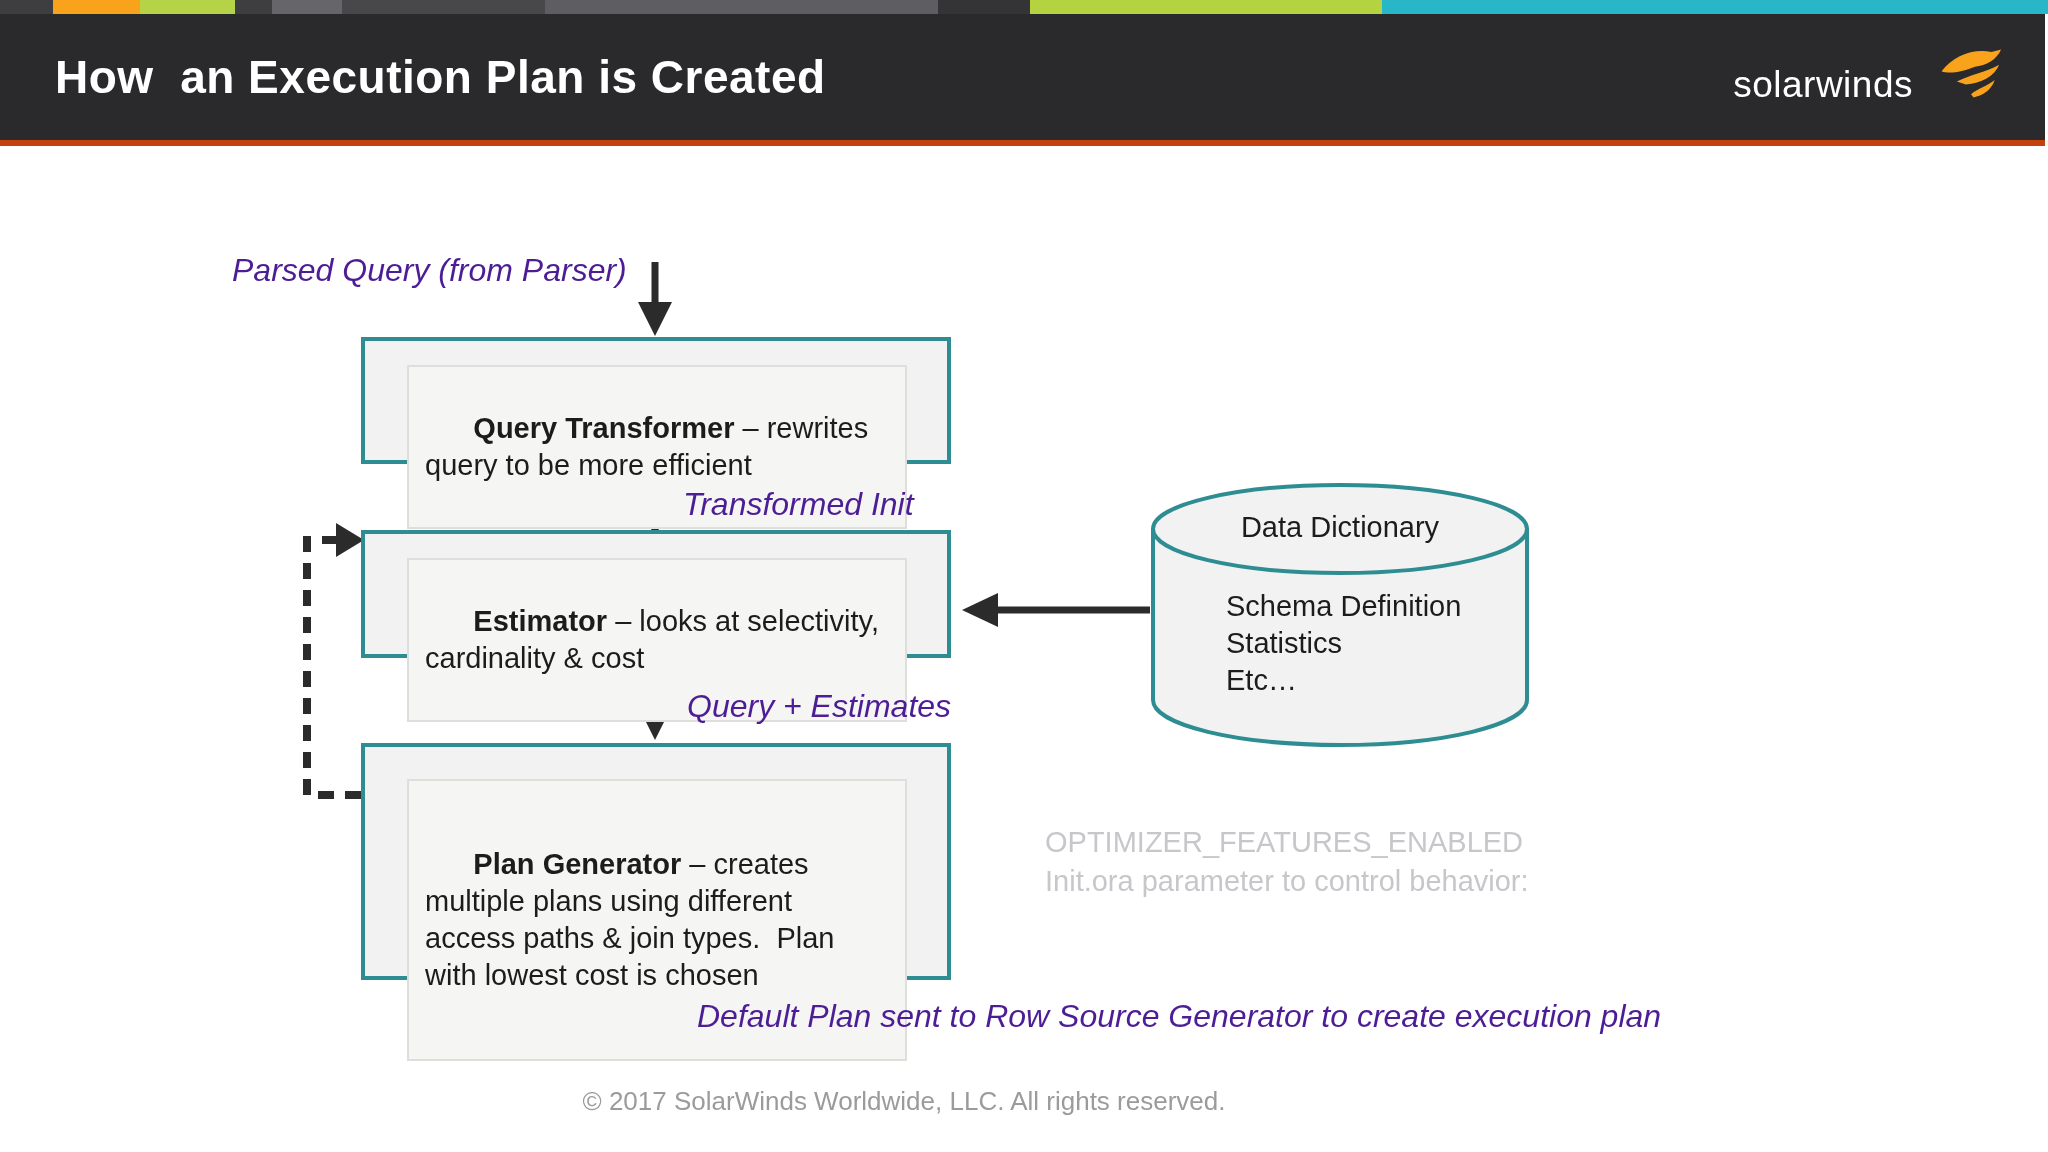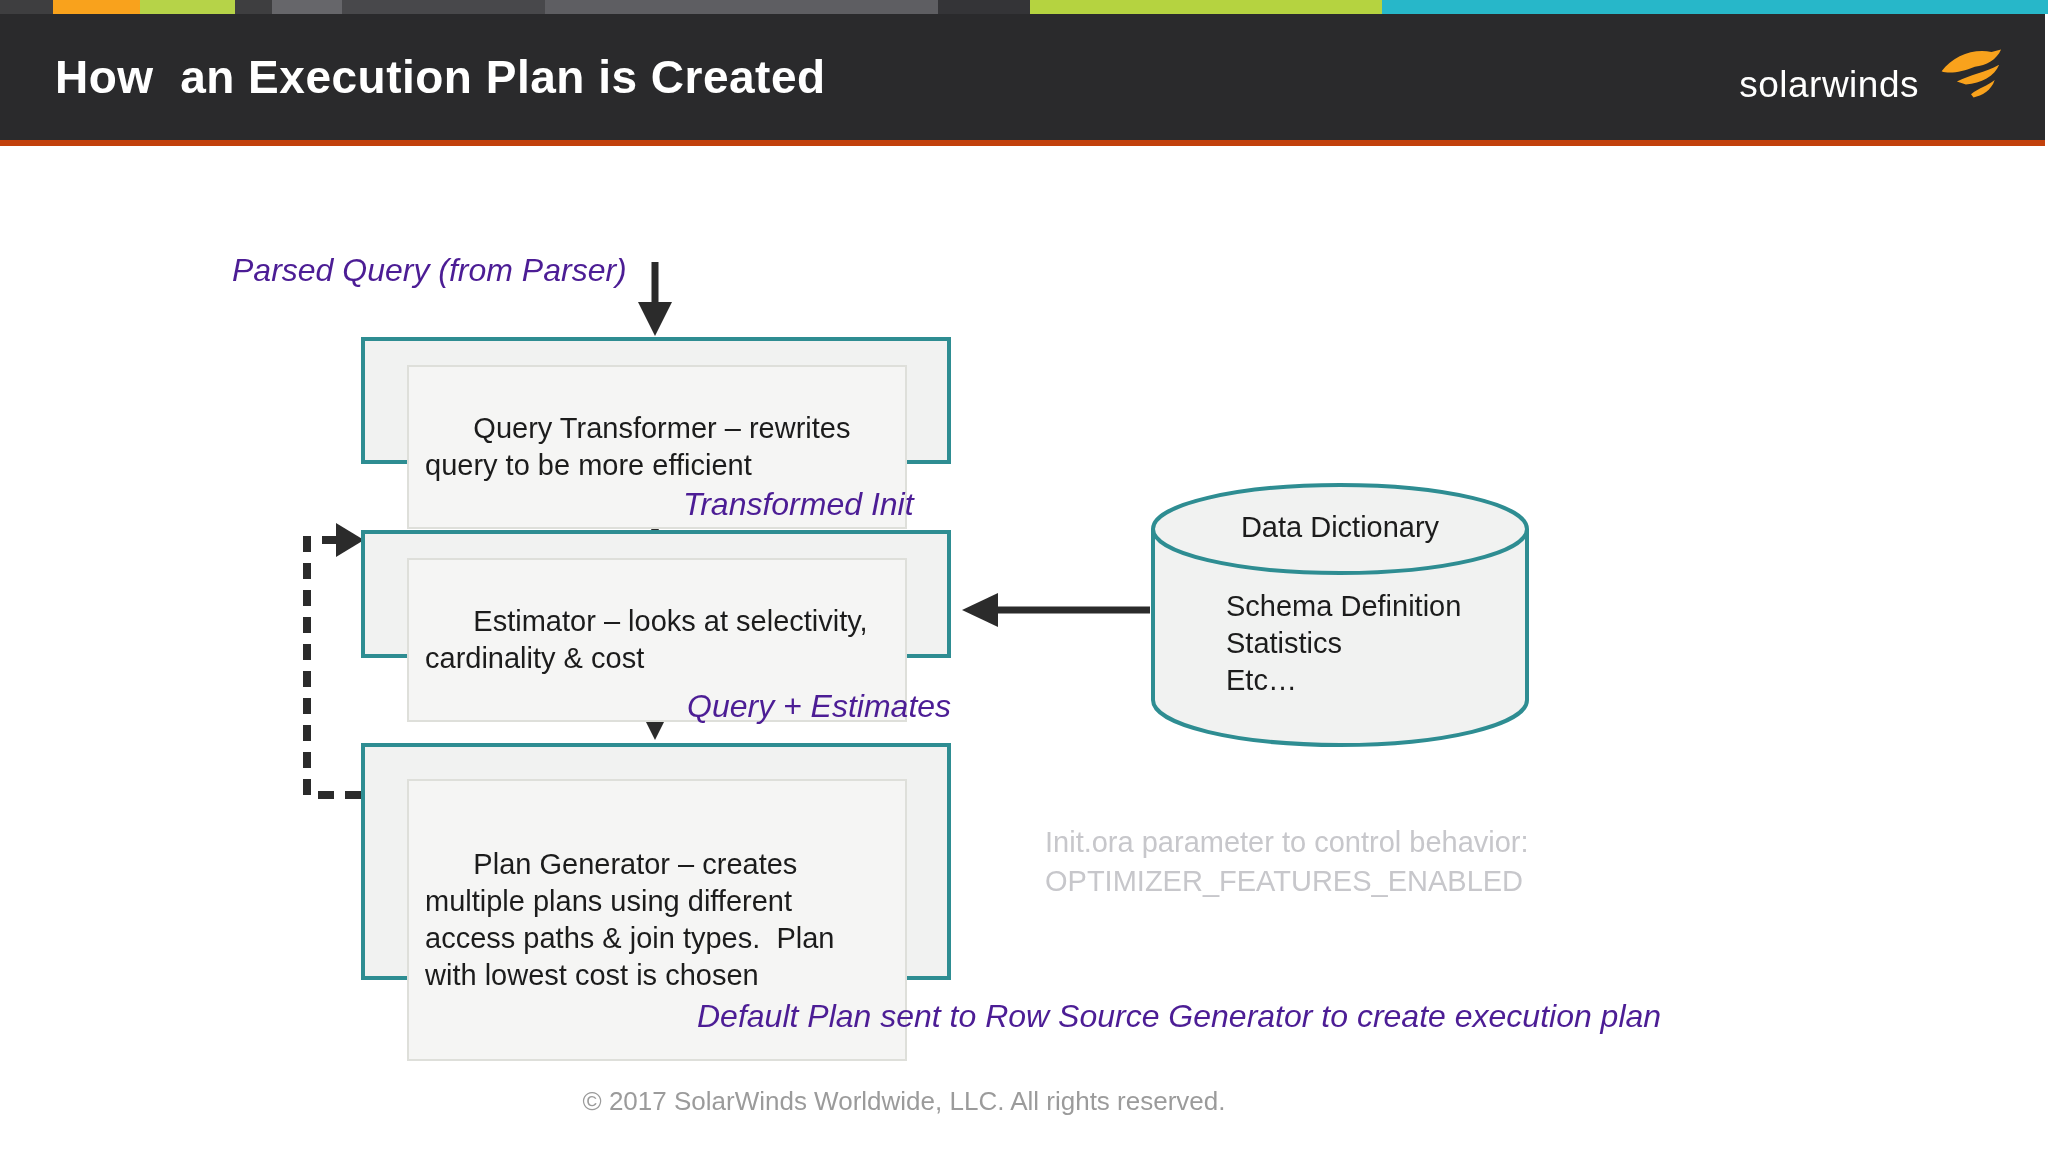--- a/index.html
+++ b/index.html
@@ -14,39 +14,39 @@
   .header{
     position:absolute;top:14px;left:0;width:2045px;height:132px;
     background:var(--header-bg);border-bottom:6px solid #c2410c;
     display:flex;align-items:center;justify-content:space-between;
     padding:0 42px 0 55px;box-sizing:border-box;
   }
   .slide-title{
     margin:0;font-size:46px;font-weight:bold;color:var(--title-text);
     letter-spacing:0.5px;white-space:pre;
   }
-  .logo{display:flex;align-items:center;gap:20px;}
+  .logo{display:flex;align-items:center;gap:26px;}
   .logo-text{font-size:37px;color:#ffffff;letter-spacing:0.5px;line-height:1;margin-top:14px;}
   .logo-icon{width:64px;height:54px;margin-top:-4px;}
   
   .layer{position:absolute;left:0;top:0;width:2048px;height:1152px;}
   svg.layer{pointer-events:none;}
   .flow-label{
     position:absolute;font-style:italic;font-size:32px;color:#4c1d95;white-space:pre;
   }
   .flow-box{
     position:absolute;left:361px;width:590px;box-sizing:border-box;
     background:var(--box-fill);border:4px solid var(--teal);
   }
   .box-inner{
     position:absolute;left:42px;width:500px;box-sizing:border-box;
     background:var(--box-inner-fill);border:2px solid var(--box-inner-border);
     padding:6px 16px;font-size:29px;line-height:37px;white-space:pre-wrap;
   }
-  .box-inner .b{font-weight:normal;}
+  .box-inner .b{font-weight:bold;}
   #box-qt{top:337px;height:127px;}  #box-qt .box-inner{top:24px;}
   #box-est{top:530px;height:128px;padding-left:8px;} #box-est .box-inner{top:24px;}
   #box-pg{top:743px;height:237px;}  #box-pg .box-inner{top:32px;padding:28px 16px;}
   
   .dd-title{position:absolute;left:1153px;top:511px;width:374px;text-align:center;font-size:29px;}
   .dd-items{position:absolute;left:1226px;top:588px;font-size:29px;line-height:37px;}
   .dd-items span{display:block;}
   
   .note{position:absolute;left:1045px;top:823px;font-size:29px;line-height:39px;color:var(--note-gray);}
   .note span{display:block;}
@@ -154,19 +154,19 @@
   <div class="flow-label" id="lbl-output">Default Plan sent to Row Source Generator to create execution plan</div>
 
   <div class="dd-title">Data Dictionary</div>
   <div class="dd-items">
     <span>Schema Definition</span>
     <span>Statistics</span>
     <span>Etc…</span>
   </div>
 
   <div class="note">
+    <span>OPTIMIZER_FEATURES_ENABLED</span>
     <span>Init.ora parameter to control behavior:</span>
-    <span>OPTIMIZER_FEATURES_ENABLED</span>
   </div>
 
   <div class="copyright">© 2017 SolarWinds Worldwide, LLC. All rights reserved.</div>
 
 </div>
 
 </body></html>

